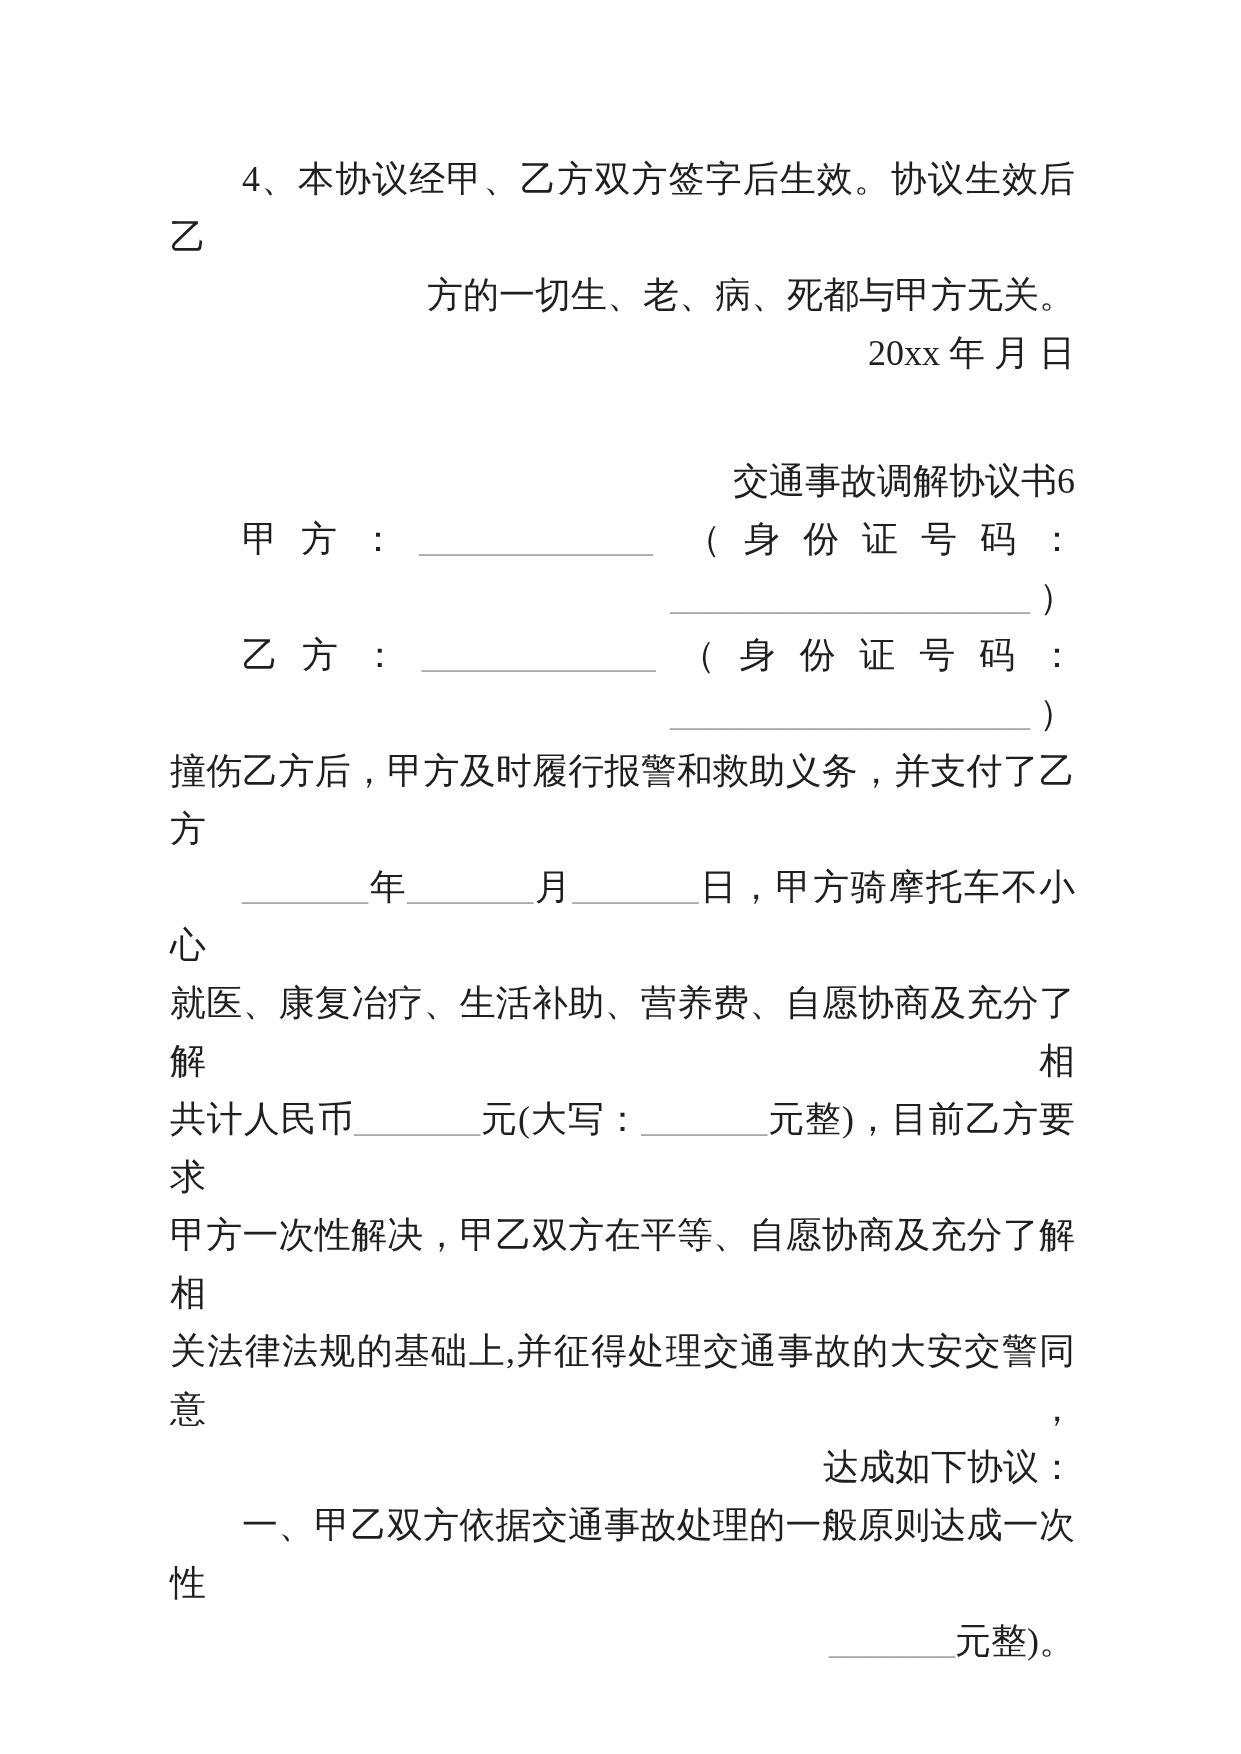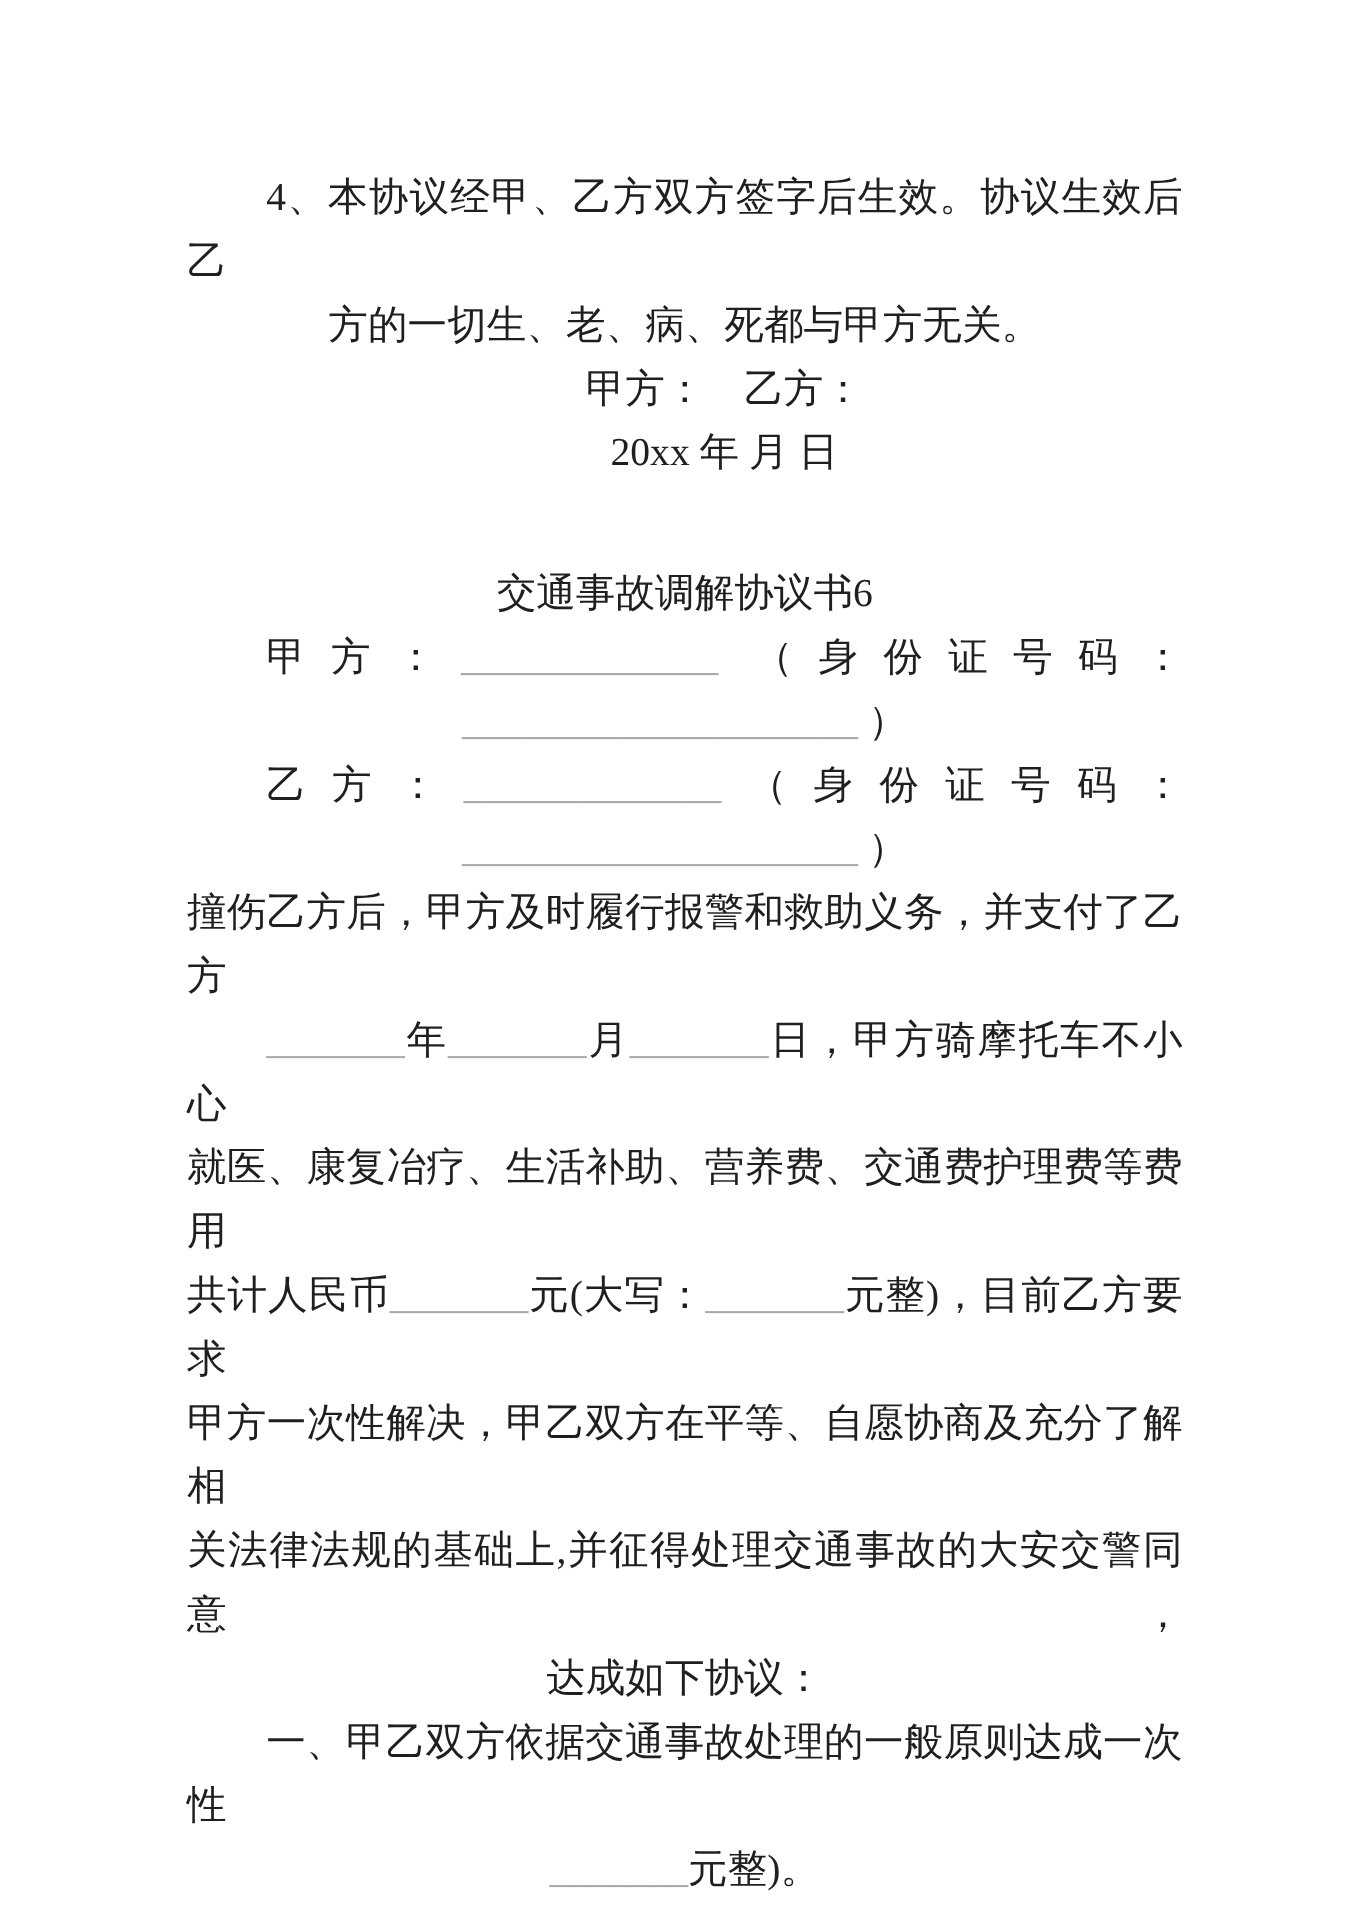--- a/index.html
+++ b/index.html
@@ -17,54 +17,53 @@
     padding: 150px 166px 0 170px;
     font-family: "Liberation Serif", "DejaVu Serif", serif;
     font-size: 36px;
     line-height: 58px;
     color: #1f1f1f;
     overflow: hidden;
   }
   .line {
     min-height: 58px;
     white-space: pre-wrap;
-    text-align: center;
+    text-align: right;
   }
   .indent { text-indent: 72px; }
   .just {
     text-align: justify;
     text-align-last: justify;
   }
   .section-gap { margin-top: 70px; }
   .blank {
     color: #a8a8a8;
     letter-spacing: 0;
     font-style: italic;
   }
 </style>
 </head>
 <body>
 
 <div class="page">
 
   <div class="line indent just">4、本协议经甲、乙方双方签字后生效。协议生效后乙</div>
   <div class="line">方的一切生、老、病、死都与甲方无关。</div>
-  <div class="line indent">甲方：　乙方：</div>
   <div class="line indent">20xx 年 月 日</div>
 
   <div class="line section-gap">交通事故调解协议书6</div>
 
   <div class="line indent just">甲方：<span class="blank">_____________</span> （身份证号码：</div>
   <div class="line"><span class="blank">____________________</span> ）</div>
   <div class="line indent just">乙方：<span class="blank">_____________</span>（身份证号码：</div>
   <div class="line"><span class="blank">____________________</span> ）</div>
 
   <div class="line just">撞伤乙方后，甲方及时履行报警和救助义务，并支付了乙方</div>
   <div class="line indent just"><span class="blank">_______</span>年<span class="blank">_______</span>月<span class="blank">_______</span>日，甲方骑摩托车不小心</div>
-  <div class="line just">就医、康复冶疗、生活补助、营养费、交通费护理费等费用</div>
+  <div class="line just">就医、康复冶疗、生活补助、营养费、自愿协商及充分了解相</div>
   <div class="line just">共计人民币<span class="blank">_______</span>元(大写：<span class="blank">_______</span>元整)，目前乙方要求</div>
   <div class="line just">甲方一次性解决，甲乙双方在平等、自愿协商及充分了解相</div>
   <div class="line just">关法律法规的基础上,并征得处理交通事故的大安交警同意，</div>
   <div class="line">达成如下协议：</div>
 
   <div class="line indent just">一、甲乙双方依据交通事故处理的一般原则达成一次性</div>
   <div class="line"><span class="blank">_______</span>元整)。</div>
 
 </div>
 

